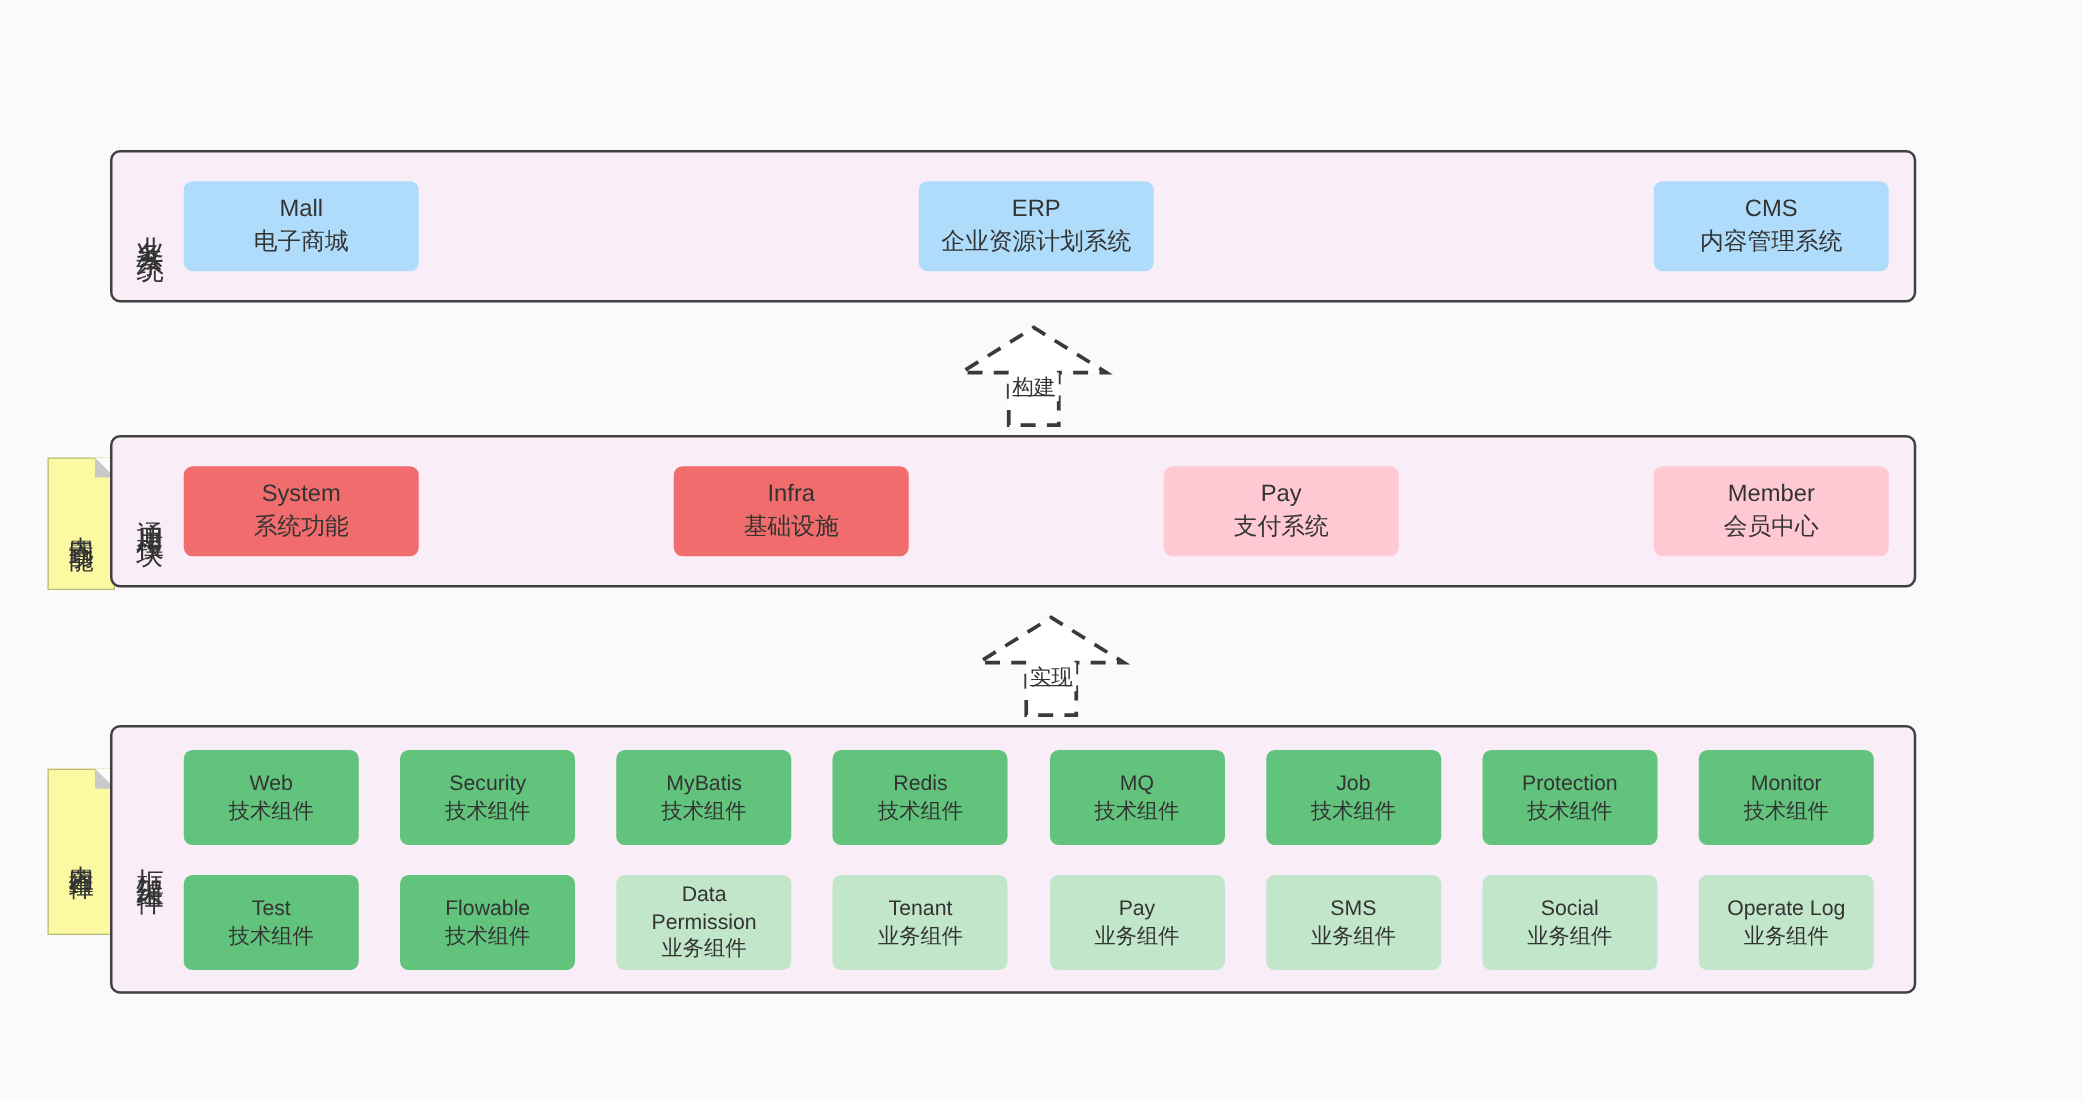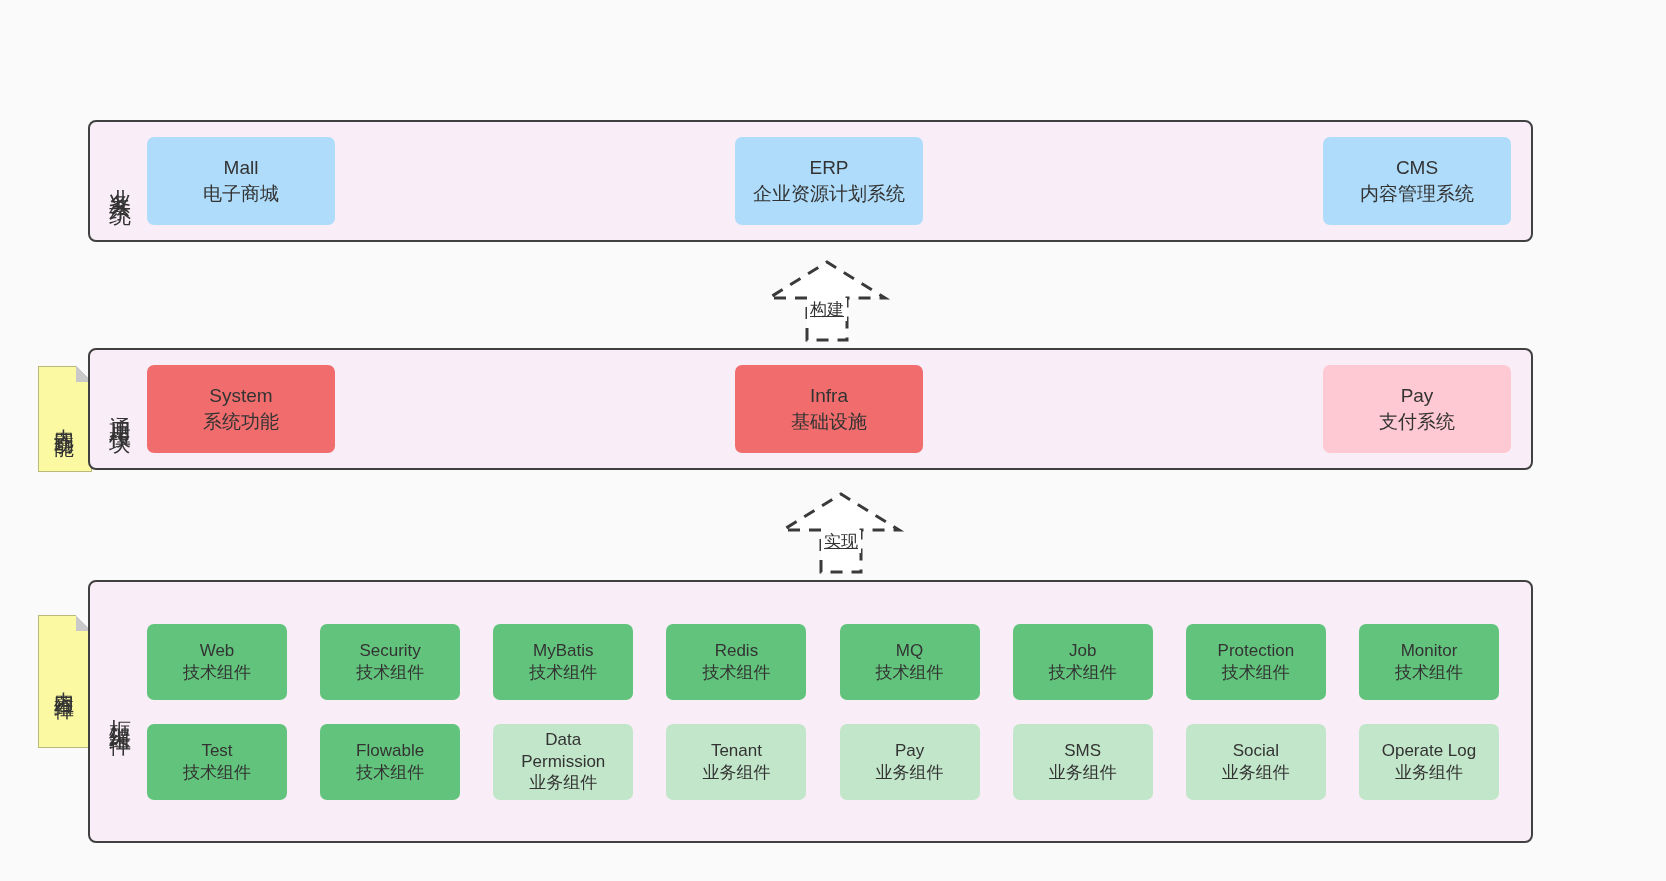--- a/index.html
+++ b/index.html
@@ -15,39 +15,39 @@
     font-family:"Liberation Sans","DejaVu Sans",sans-serif;color:var(--text);
     overflow:hidden;
   }
   .layer{
     position:absolute;left:88px;width:1445px;
     background:var(--container-bg);
     border:2px solid var(--container-border);border-radius:8px;
   }
   .layer-1{top:120px;height:122px}
   .layer-2{top:348px;height:122px}
-  .layer-3{top:580px;height:263px}
+  .layer-3{top:580px;height:215px}
   .layer-label{
     position:absolute;left:10px;top:0;bottom:0;width:40px;
     display:flex;align-items:center;justify-content:center;
     writing-mode:vertical-rl;text-orientation:upright;
     font-size:22px;letter-spacing:5px;color:var(--text);
   }
   .rows{
     position:absolute;left:57px;top:0;bottom:0;
     display:flex;flex-direction:column;justify-content:center;gap:24px;
   }
   .rows-6{right:20px}
   .rows-8{right:32px}
   .row{display:flex;justify-content:space-between;align-items:stretch}
   .box{
     display:flex;flex-direction:column;align-items:center;justify-content:center;
     border-radius:7px;text-align:center;color:var(--text);
   }
-  .row-6 .box{width:188px;height:88px;font-size:19px;line-height:1.35;padding:0 8px}
+  .row-6 .box{width:188px;height:72px;font-size:19px;line-height:1.35;padding:0 8px}
   .row-8 .box{width:140px;height:76px;font-size:17px;line-height:1.28;padding:0 12px}
   .box.blue{background:var(--blue)}
   .box.red{background:var(--red)}
   .box.pink{background:var(--pink)}
   .box.green{background:var(--green)}
   .box.lightgreen{background:var(--lightgreen)}
   .note{
     position:absolute;width:54px;background:var(--note-bg);
     border:1px solid var(--note-border);
     display:flex;align-items:center;justify-content:center;
@@ -115,20 +115,24 @@
         <span>系统功能</span>
       </div>
       <div class="box red">
         <span>Infra</span>
         <span>基础设施</span>
       </div>
       <div class="box pink">
         <span>Pay</span>
         <span>支付系统</span>
       </div>
+      <div class="box pink">
+        <span>Member</span>
+        <span>会员中心</span>
+      </div>
     </div>
   </div>
 </div>
 
 <div class="arrow arrow-2">
   <svg viewBox="0 0 140 86" preserveAspectRatio="none">
     <path d="M50 84 L50 42 L12 42 L70 6 L128 42 L90 42 L90 84 Z" fill="#ffffff" stroke="var(--arrow-stroke)" stroke-width="3" stroke-dasharray="12 9"></path>
   </svg>
   <span class="arrow-label">实现</span>
 </div>

